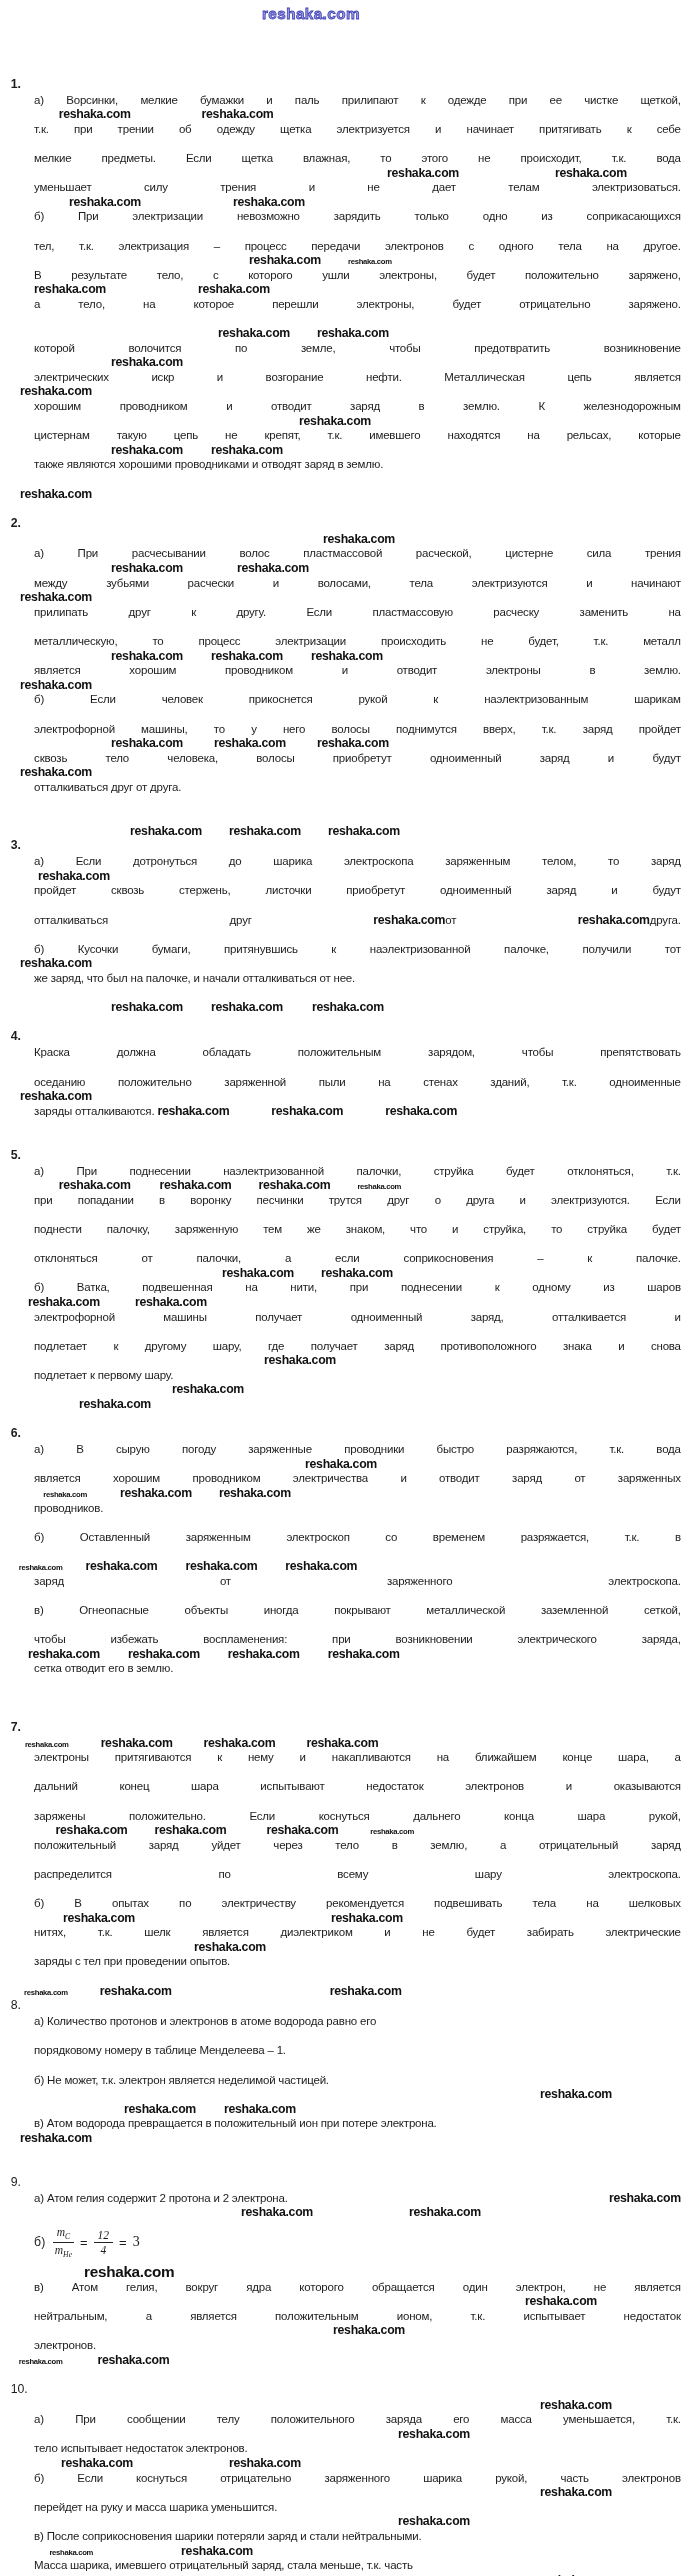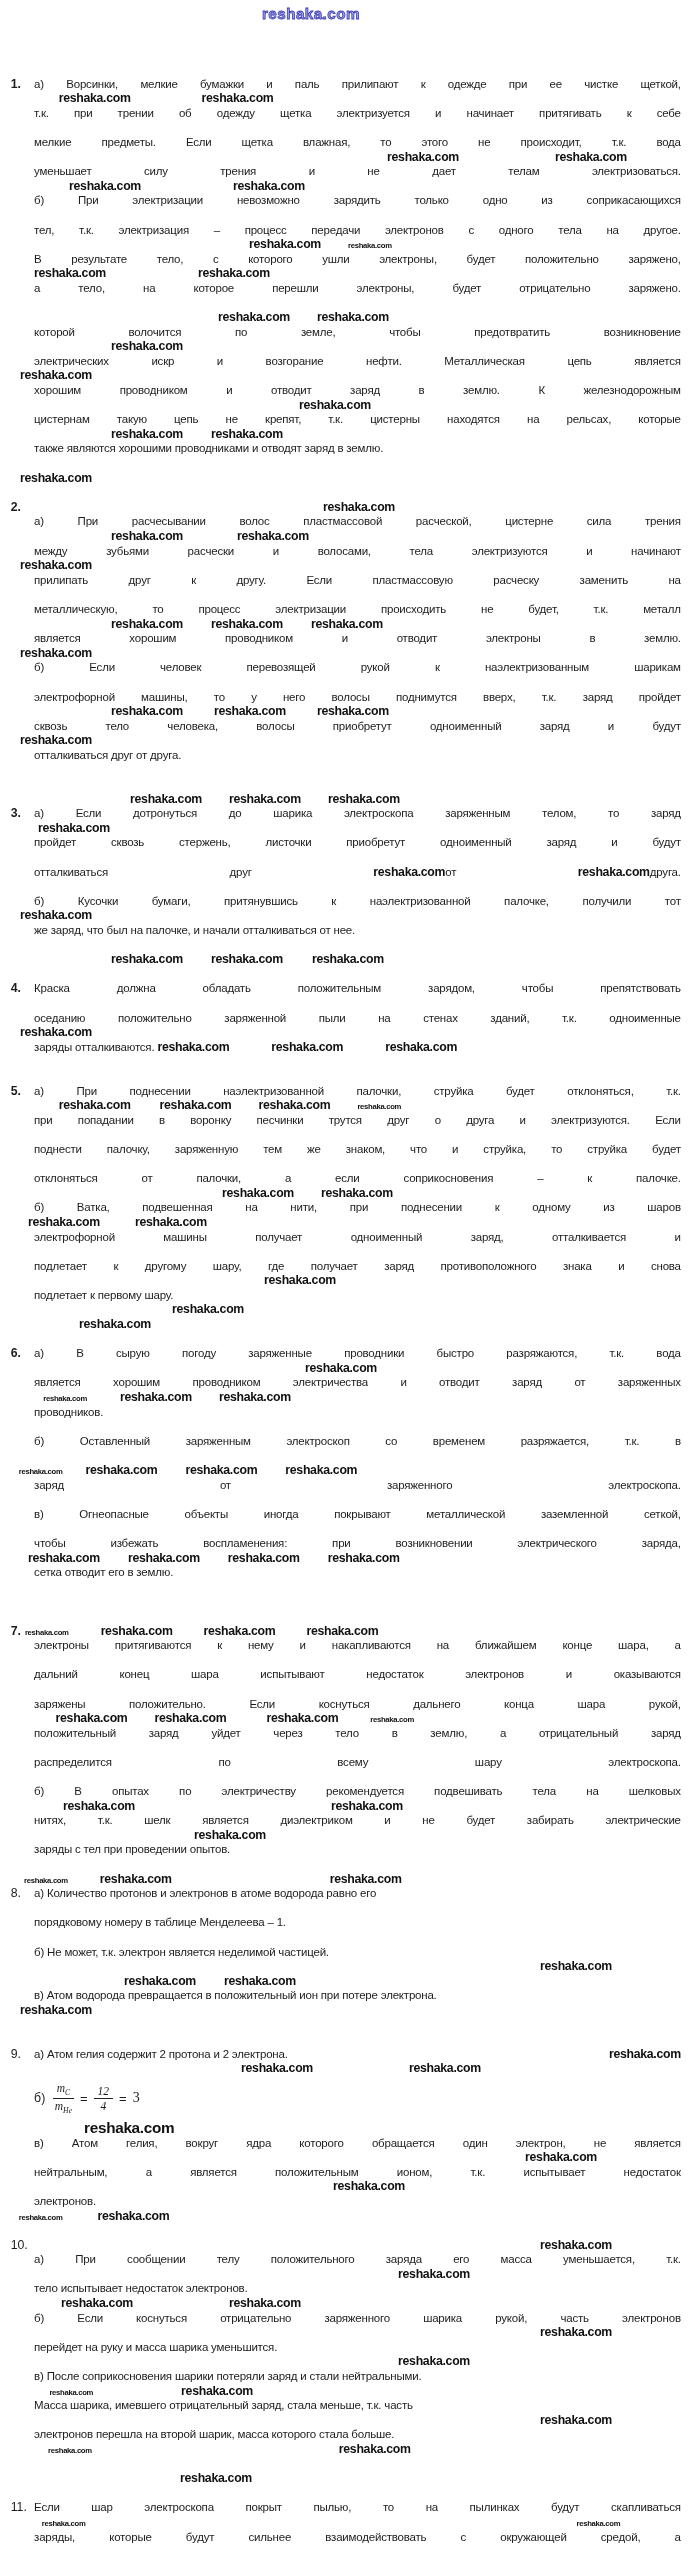--- a/index.html
+++ b/index.html
@@ -4,21 +4,21 @@
 <style>
   html,body{margin:0;padding:0;background:#ffffff;}
   body{width:690px;min-height:2576px;font-family:"Liberation Sans","DejaVu Sans",sans-serif;color:#1c1c1c;}
   .page{width:690px;min-height:2576px;background:#fff;box-sizing:border-box;padding:4.6px 9.2px 31px 6.1px;}
   .topwm{text-align:center;font-size:15.3px;font-weight:bold;letter-spacing:0.4px;
          color:#9a9ad6;-webkit-text-stroke:0.8px #3c3cb8;margin-left:-65px;height:17px;}
   .items{margin-top:55px;}
   .item{display:flex;align-items:flex-start;}
   .num{flex:none;width:28px;box-sizing:border-box;padding-left:4.6px;font-size:12.3px;line-height:14.6px;}
   .num.bold{font-weight:bold;}
-  .content{flex:1 1 auto;min-width:0;}
+  .content{flex:1 1 auto;min-width:0;margin-top:16px;}
   .line{height:14.6px;line-height:14.6px;font-size:11.5px;letter-spacing:-0.2px;white-space:nowrap;}
   .line.just{white-space:normal;text-align:justify;text-align-last:justify;}
   .line.left{text-align:left;}
   .line.sb{display:flex;justify-content:space-between;align-items:baseline;}
   .line.empty{height:14.6px;}
   .wm{display:inline-block;font-weight:bold;color:#111;font-size:12.3px;letter-spacing:-0.3px;vertical-align:baseline;}
   .wm.s{font-size:7.7px;font-weight:bold;}
   .wm.l{font-size:15.3px;}
   .t{display:inline;}
   .fline{height:45px;display:flex;align-items:center;font-size:11.5px;}
@@ -55,21 +55,21 @@
           <div class="line left"><span class="wm b">reshaka.com</span><span class="wm b" style="margin-left: 92px;">reshaka.com</span></div>
           <div class="line just"><span class="t">а тело, на которое перешли электроны, будет отрицательно заряжено.</span> </div>
           <div class="line empty"></div>
           <div class="line left"><span class="wm b" style="margin-left: 184px;">reshaka.com</span><span class="wm b" style="margin-left: 27px;">reshaka.com</span></div>
           <div class="line just"><span class="t">которой волочится по земле, чтобы предотвратить возникновение</span> </div>
           <div class="line left"><span class="wm b" style="margin-left: 77px;">reshaka.com</span></div>
           <div class="line just"><span class="t">электрических искр и возгорание нефти. Металлическая цепь является</span> </div>
           <div class="line left"><span class="wm b" style="margin-left: -14px;">reshaka.com</span></div>
           <div class="line just"><span class="t">хорошим проводником и отводит заряд в землю. К железнодорожным</span> </div>
           <div class="line left"><span class="wm b" style="margin-left: 265px;">reshaka.com</span></div>
-          <div class="line just"><span class="t">цистернам такую цепь не крепят, т.к. цистерны находятся на рельсах, которые</span> </div>
+          <div class="line just"><span class="t">цистернам такую цепь не крепят, т.к. имевшего находятся на рельсах, которые</span> </div>
           <div class="line left"><span class="wm b" style="margin-left: 77px;">reshaka.com</span><span class="wm b" style="margin-left: 28px;">reshaka.com</span></div>
           <div class="line left"><span class="t">также являются хорошими проводниками и отводят заряд в землю.</span> </div>
           <div class="line empty"></div>
           <div class="line left"><span class="wm b" style="margin-left: -14px;">reshaka.com</span></div>
           <div class="line empty"></div>
         </div>
       </div>
       <div class="item">
         <div class="num bold">2.</div>
         <div class="content">
@@ -77,21 +77,21 @@
           <div class="line just"><span class="t">а) При расчесывании волос пластмассовой расческой, цистерне сила трения</span> </div>
           <div class="line left"><span class="wm b" style="margin-left: 77px;">reshaka.com</span><span class="wm b" style="margin-left: 54px;">reshaka.com</span></div>
           <div class="line just"><span class="t">между зубьями расчески и волосами, тела электризуются и начинают</span> </div>
           <div class="line left"><span class="wm b" style="margin-left: -14px;">reshaka.com</span></div>
           <div class="line just"><span class="t">прилипать друг к другу. Если пластмассовую расческу заменить на</span> </div>
           <div class="line empty"></div>
           <div class="line just"><span class="t">металлическую, то процесс электризации происходить не будет, т.к. металл</span> </div>
           <div class="line left"><span class="wm b" style="margin-left: 77px;">reshaka.com</span><span class="wm b" style="margin-left: 28px;">reshaka.com</span><span class="wm b" style="margin-left: 28px;">reshaka.com</span></div>
           <div class="line just"><span class="t">является хорошим проводником и отводит электроны в землю.</span> </div>
           <div class="line left"><span class="wm b" style="margin-left: -14px;">reshaka.com</span></div>
-          <div class="line just"><span class="t">б) Если человек перевозящей рукой к наэлектризованным шарикам</span> </div>
+          <div class="line just"><span class="t">б) Если человек прикоснется рукой к наэлектризованным шарикам</span> </div>
           <div class="line empty"></div>
           <div class="line just"><span class="t">электрофорной машины, то у него волосы поднимутся вверх, т.к. заряд пройдет</span> </div>
           <div class="line left"><span class="wm b" style="margin-left: 77px;">reshaka.com</span><span class="wm b" style="margin-left: 31px;">reshaka.com</span><span class="wm b" style="margin-left: 31px;">reshaka.com</span></div>
           <div class="line just"><span class="t">сквозь тело человека, волосы приобретут одноименный заряд и будут</span> </div>
           <div class="line left"><span class="wm b" style="margin-left: -14px;">reshaka.com</span></div>
           <div class="line left"><span class="t">отталкиваться друг от друга.</span> </div>
           <div class="line empty"></div>
           <div class="line empty"></div>
           <div class="line left"><span class="wm b" style="margin-left: 96px;">reshaka.com</span><span class="wm b" style="margin-left: 27px;">reshaka.com</span><span class="wm b" style="margin-left: 27px;">reshaka.com</span></div>
         </div>

